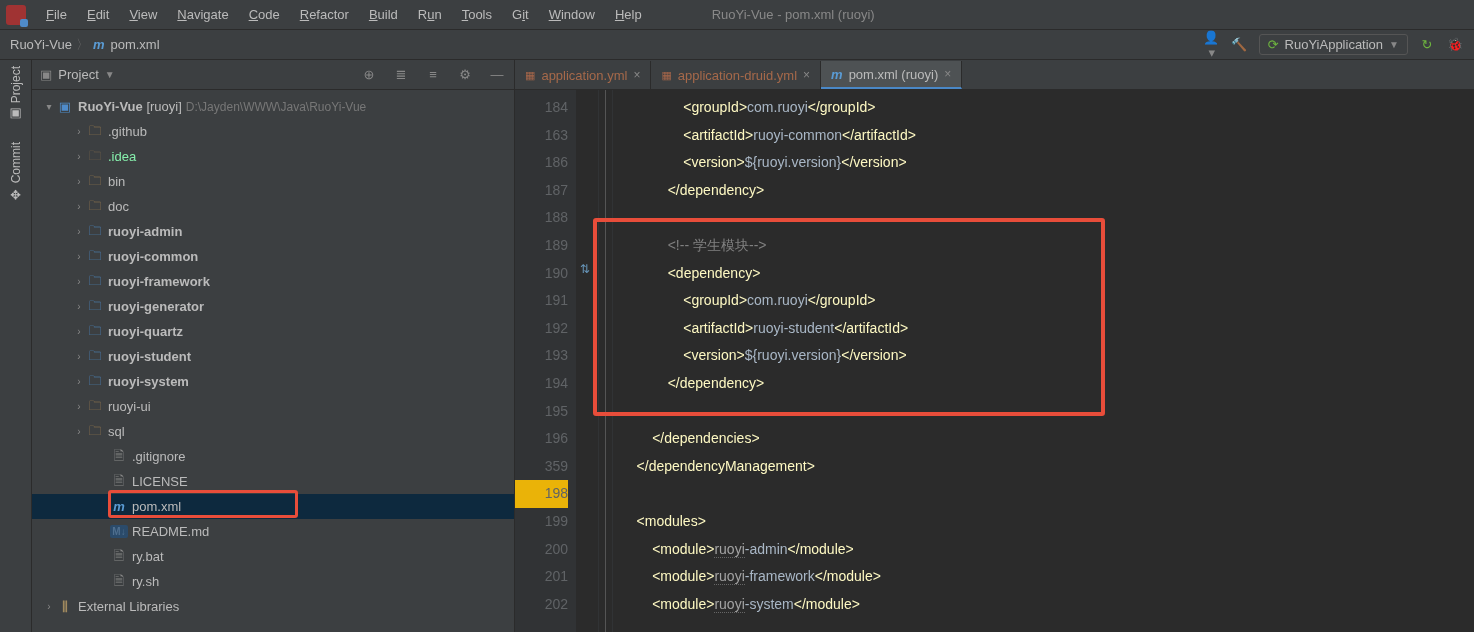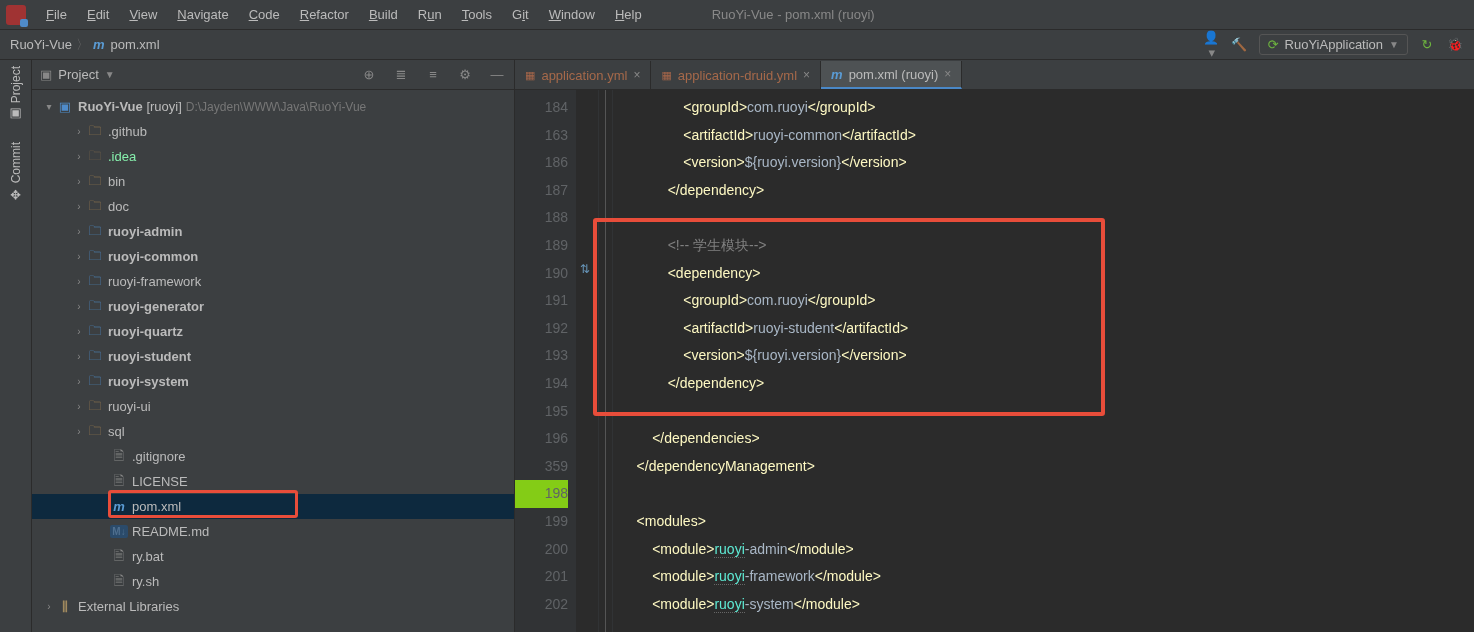--- a/index.html
+++ b/index.html
@@ -64,22 +64,22 @@
 .tab.active .name { color:#bbb; }
 
 .code-area { flex:1; display:flex; font-family: "JetBrains Mono", Consolas, monospace; font-size:14px; position:relative; }
 .gutter { width:62px; background:#313335; color:#606366; text-align:right; padding:4px 8px 0 0; line-height:27.6px; border-right:1px solid #2b2b2b; }
 .gmarks { width:22px; background:#2b2b2b; border-right:1px solid #313335; position:relative; }
 .fold { width:14px; background:#2b2b2b; border-right:1px solid #313335; position:relative; }
 .fold .vline { position:absolute; left:6px; top:0; bottom:0; width:1px; background:#555; }
 .code { flex:1; padding:4px 0 0 8px; line-height:27.6px; white-space:pre; color:#a9b7c6; position:relative; }
 .code .tag { color:#fef9c3; }
 .code .comment { color:#808080; }
-.code .modlink { color:#5eead4; border-bottom:1px dotted #666; }
-.caret-line-gutter { background:#84cc16; }
+.code .modlink { color:#a3a3a3; border-bottom:1px dotted #666; }
+.caret-line-gutter { background:#eab308; }
 .gmark { position:absolute; left:3px; color:#6897bb; font-size:12px; }
 
 
 .code-highlight { position:absolute; border:4px solid #e84d3a; border-radius:3px; left:78px; top:128px; width:512px; height:198px; }
 
 </style>
 </head>
 <body>
 
 <div class="menu-bar">
@@ -188,21 +188,21 @@
         <div class="tree-row">
           <span style="width:40px"></span>
           <span class="arrow">›</span>
           <span class="ficon folder-mod">🗀</span>
           <span class="name" style="font-weight:bold;">ruoyi-common</span>
         </div>
         <div class="tree-row">
           <span style="width:40px"></span>
           <span class="arrow">›</span>
           <span class="ficon folder-mod">🗀</span>
-          <span class="name" style="font-weight:normal;">ruoyi-framework</span>
+          <span class="name" style="font-weight:bold;">ruoyi-framework</span>
         </div>
         <div class="tree-row">
           <span style="width:40px"></span>
           <span class="arrow">›</span>
           <span class="ficon folder-mod">🗀</span>
           <span class="name" style="font-weight:bold;">ruoyi-generator</span>
         </div>
         <div class="tree-row">
           <span style="width:40px"></span>
           <span class="arrow">›</span>

